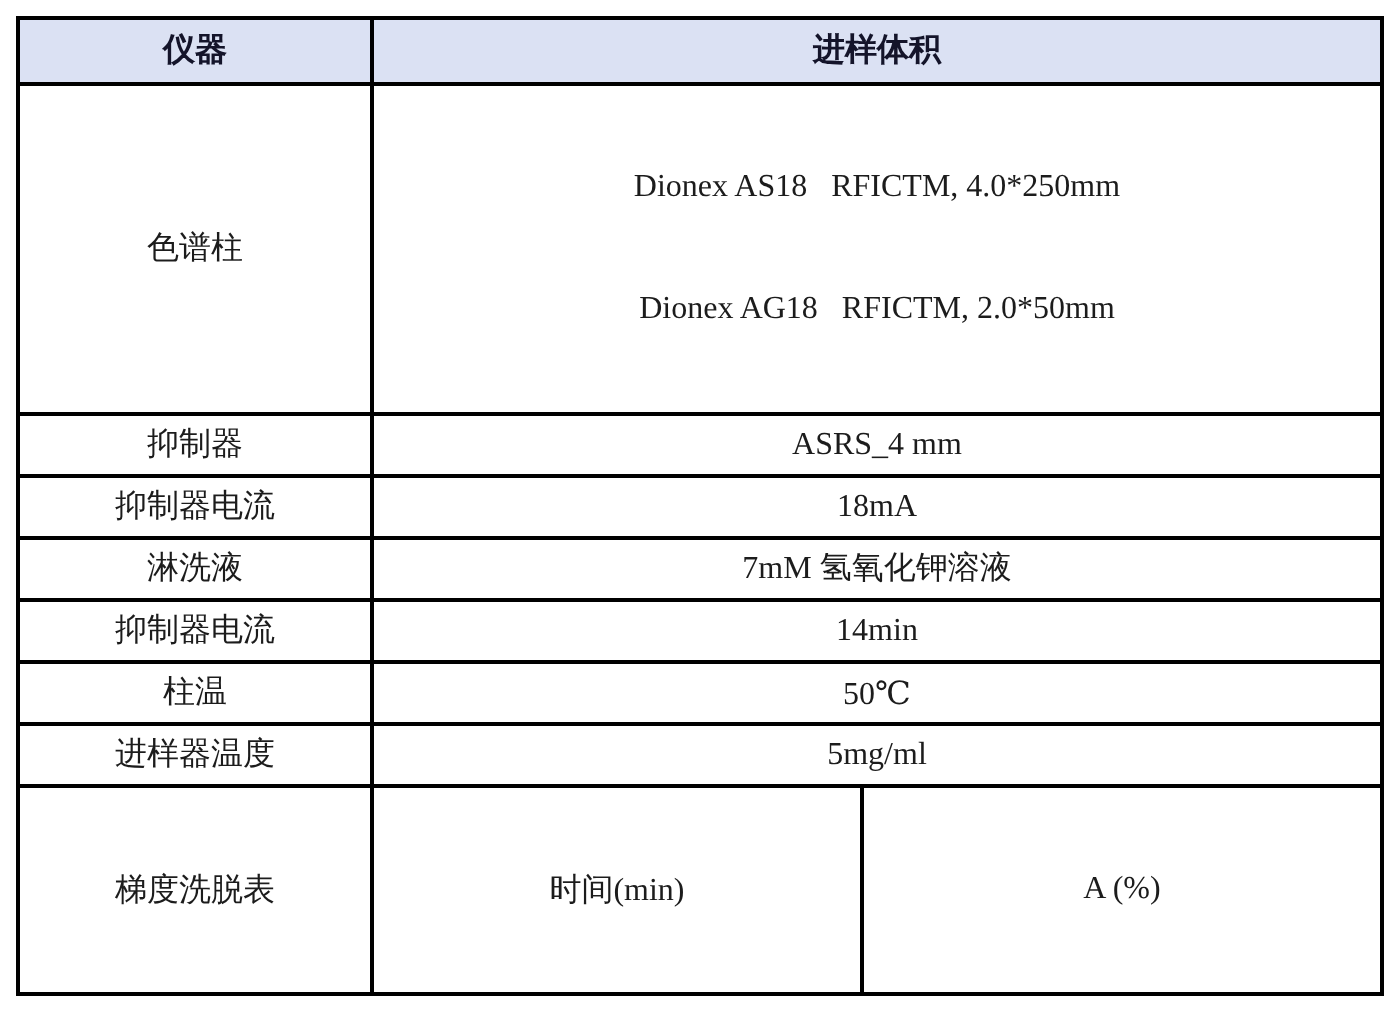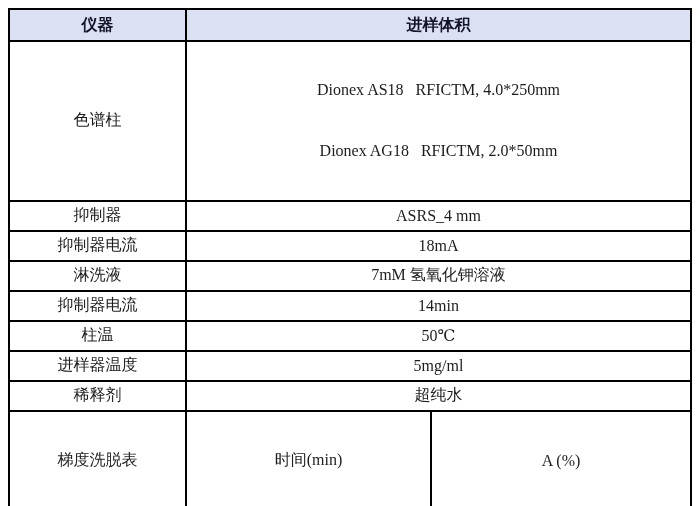--- a/index.html
+++ b/index.html
@@ -101,24 +101,20 @@
         <td class="value-cell">14min</td>
       </tr>
       <tr class="single-row">
         <td>柱温</td>
         <td class="value-cell">50℃</td>
       </tr>
       <tr class="single-row">
         <td>进样器温度</td>
         <td class="value-cell">5mg/ml</td>
       </tr>
-      <tr class="single-row">
-        <td>稀释剂</td>
-        <td class="value-cell">超纯水</td>
-      </tr>
 
       <tr class="gradient-row">
         <td>梯度洗脱表</td>
         <td class="nested-cell">
           <table class="nested">
             <colgroup>
                 <col class="nc1">
                 <col>
               </colgroup>
             <tbody>

